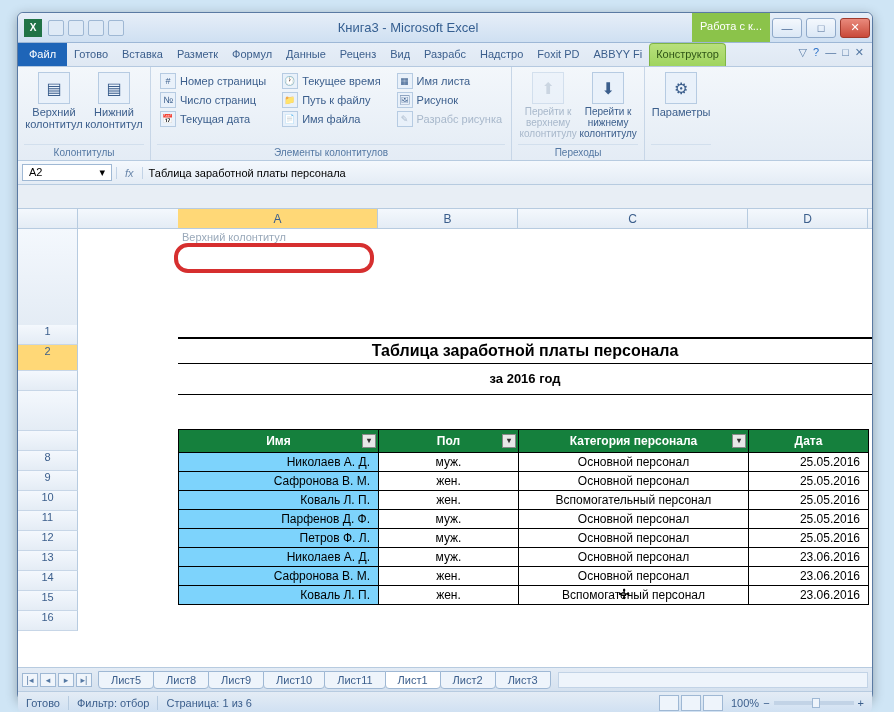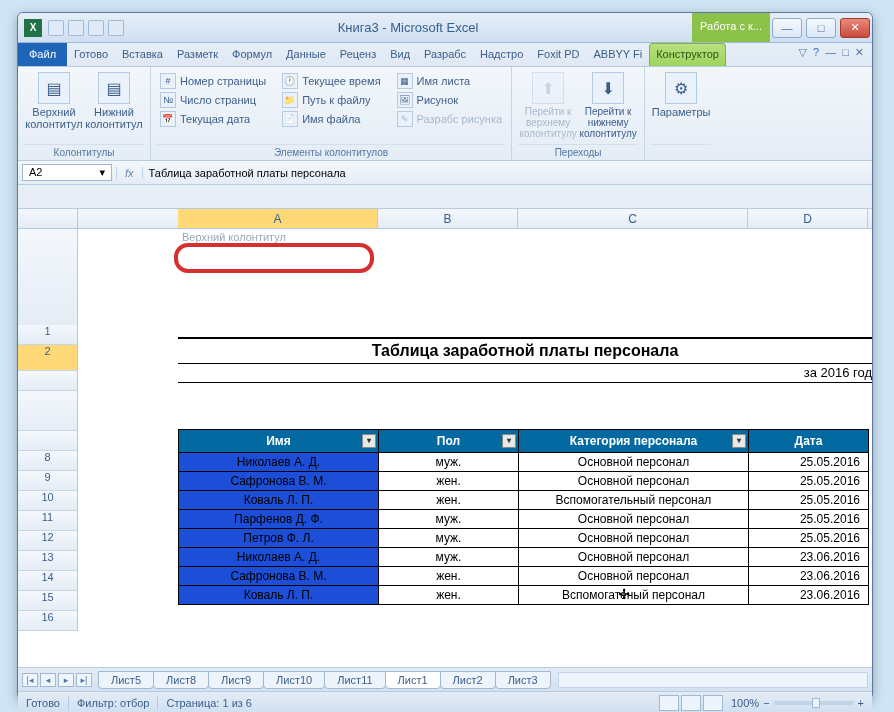--- a/index.html
+++ b/index.html
@@ -42,26 +42,26 @@
 .sheet-body{display:flex;height:438px;overflow:hidden;background:#fff}
 .rowheads{width:60px;display:flex;flex-direction:column}
 .page-margin{width:100px;background:#fff}
 .rh{height:20px;border-bottom:1px solid #c7d6e7;border-right:1px solid #b7cbe0;text-align:center;font-size:11px;background:linear-gradient(#f4f8fd,#e4ecf5);color:#3b5e8c}
 .rh.sel{background:#ffd877}
 .content{flex:1;position:relative}
 .header-label{font-size:11px;color:#9aa9ba;position:absolute;left:4px;top:2px}
 .header-box{position:absolute;left:0;top:18px;width:320px;height:56px;border:1px solid #333;font-size:13px;padding:3px 6px;background:#fff}
 .red-ring{position:absolute;left:-4px;top:14px;width:200px;height:30px;border:4px solid #d62f2f;border-radius:14px;pointer-events:none}
 .table-title{position:absolute;left:0;top:108px;right:0;font-size:16px;font-weight:bold;text-align:center;border-top:2px solid #000;border-bottom:1px solid #000;padding:3px 0}
-.table-sub{position:absolute;left:0;top:134px;right:0;font-size:13px;font-weight:normal;text-align:right;border-bottom:1px solid #000;padding:2px 0}
+.table-sub{position:absolute;left:0;top:134px;right:0;font-size:13px;font-weight:bold;text-align:center;border-bottom:1px solid #000;padding:8px 0}
 .tbl{position:absolute;left:0;top:200px;border-collapse:collapse;font-size:12px}
-.tbl th{background:#0369a1;color:#fff;padding:4px 8px;border:1px solid #000;font-weight:bold;position:relative}
+.tbl th{background:#15803d;color:#fff;padding:4px 8px;border:1px solid #000;font-weight:bold;position:relative}
 .tbl th .dd{position:absolute;right:2px;top:4px;width:14px;height:14px;background:#e8e8e8;border:1px solid #888;font-size:8px;line-height:12px;text-align:center;color:#333}
 .tbl td{border:1px solid #000;padding:2px 8px;text-align:center}
-.tbl td.name{background:#1d4ed8;text-align:center}
+.tbl td.name{background:#7dd3fc;text-align:right}
 .cursor{position:absolute;width:16px;height:16px;pointer-events:none;font-size:14px;color:#000}
 .sheet-tabs{height:24px;background:linear-gradient(#e4ecf5,#d5e1ef);border-top:1px solid #b7cbe0;display:flex;align-items:center;font-size:11px;padding:0 4px}
 .nav-ar{display:flex;gap:2px;margin-right:6px}
 .nav-ar span{width:16px;height:14px;border:1px solid #9fb8d4;background:#f0f5fb;text-align:center;font-size:9px;line-height:12px;color:#5478a3}
 .stab{padding:2px 12px;border:1px solid #9fb8d4;background:#eef4fb;margin-right:-1px;cursor:pointer;color:#3b5e8c;border-radius:0 0 4px 4px}
 .stab.active{background:#fff;font-weight:normal}
 .hscroll{flex:1;height:16px;background:#eef4fb;border:1px solid #c2d3e6;margin-left:8px;position:relative}
 .status{height:22px;background:linear-gradient(#e4ecf5,#cfe0f2);border-top:1px solid #b7cbe0;display:flex;align-items:center;font-size:11px;color:#3b5e8c;padding:0 8px;border-radius:0 0 6px 6px}
 .status .sep{width:1px;height:14px;background:#b7cbe0;margin:0 8px}
 .view-btns{margin-left:auto;display:flex;gap:2px}

